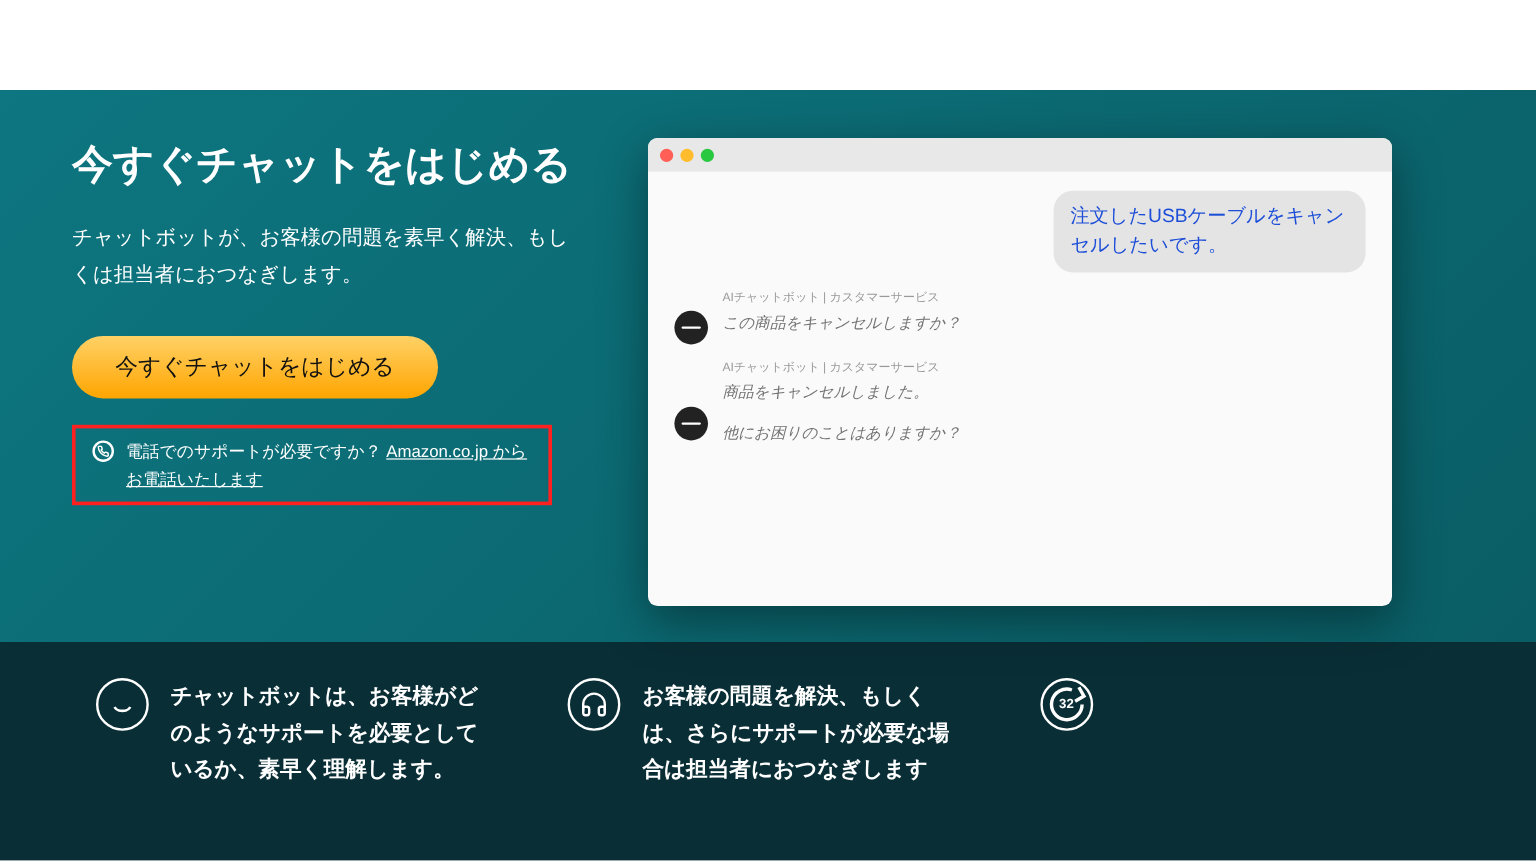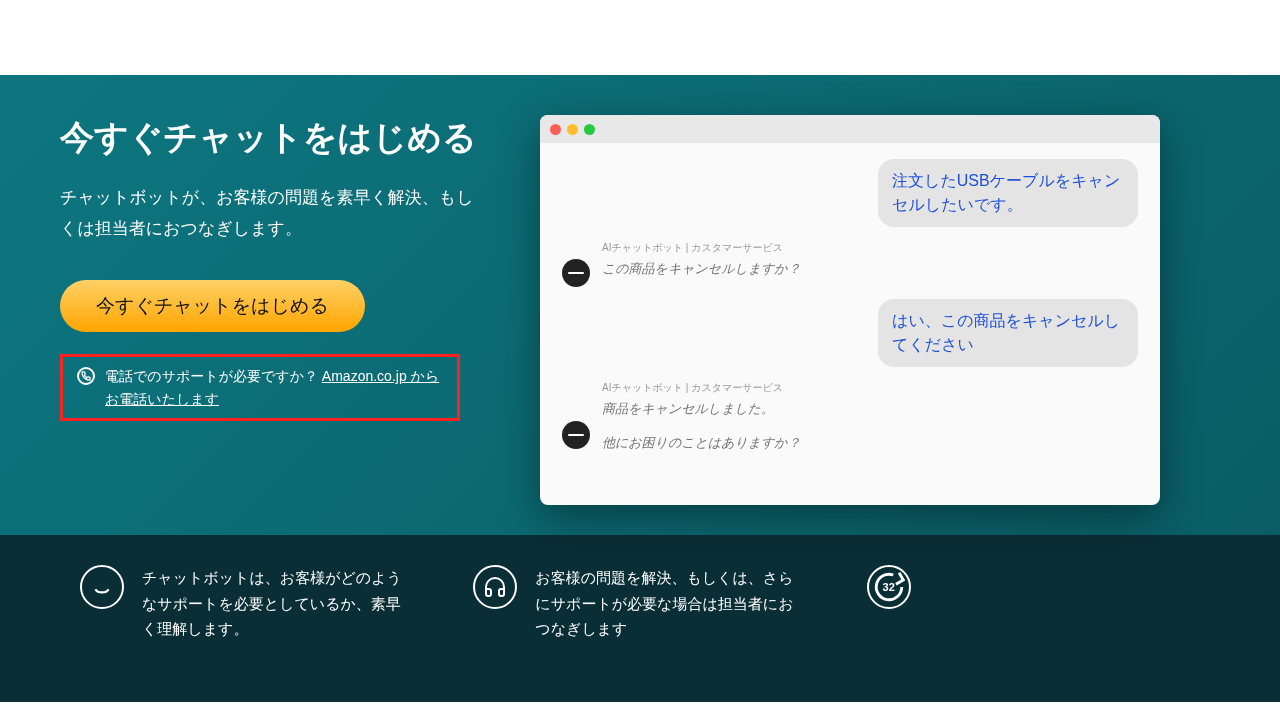--- a/index.html
+++ b/index.html
@@ -92,21 +92,21 @@
   padding: 30px 80px 60px 80px;
   display: flex;
   gap: 60px;
   color: #fff;
 }
 .footer-item { display: flex; gap: 18px; flex: 1; align-items: flex-start; }
 .footer-icon {
   width: 44px; height: 44px; border: 2px solid #fff; border-radius: 50%;
   display: flex; align-items: center; justify-content: center; flex: 0 0 44px;
 }
-.footer-text { font-size: 15px; line-height: 1.7; }
+.footer-text { font-size: 18px; line-height: 1.7; font-weight: bold; }
 .clock-badge {
   font-size: 11px; font-weight: bold;
 }
 </style>
 </head>
 <body>
 
 <div class="hero">
   <div class="hero-left">
     <h1 class="hero-title">今すぐチャットをはじめる</h1>
@@ -135,21 +135,20 @@
       <div class="msg-user">注文したUSBケーブルをキャンセルしたいです。</div>
 
       <div class="bot-row">
         <div class="bot-avatar"></div>
         <div class="bot-block">
           <div class="bot-label">AIチャットボット | カスタマーサービス</div>
           <div class="bot-msg">この商品をキャンセルしますか？</div>
         </div>
       </div>
 
-      <div class="msg-user">はい、この商品をキャンセルしてください</div>
 
       <div class="bot-row">
         <div class="bot-avatar" style="margin-top:40px;"></div>
         <div class="bot-block">
           <div class="bot-label">AIチャットボット | カスタマーサービス</div>
           <div class="bot-msg">商品をキャンセルしました。</div>
           <div class="bot-msg" style="margin-top:14px;">他にお困りのことはありますか？</div>
         </div>
       </div>
     </div>

